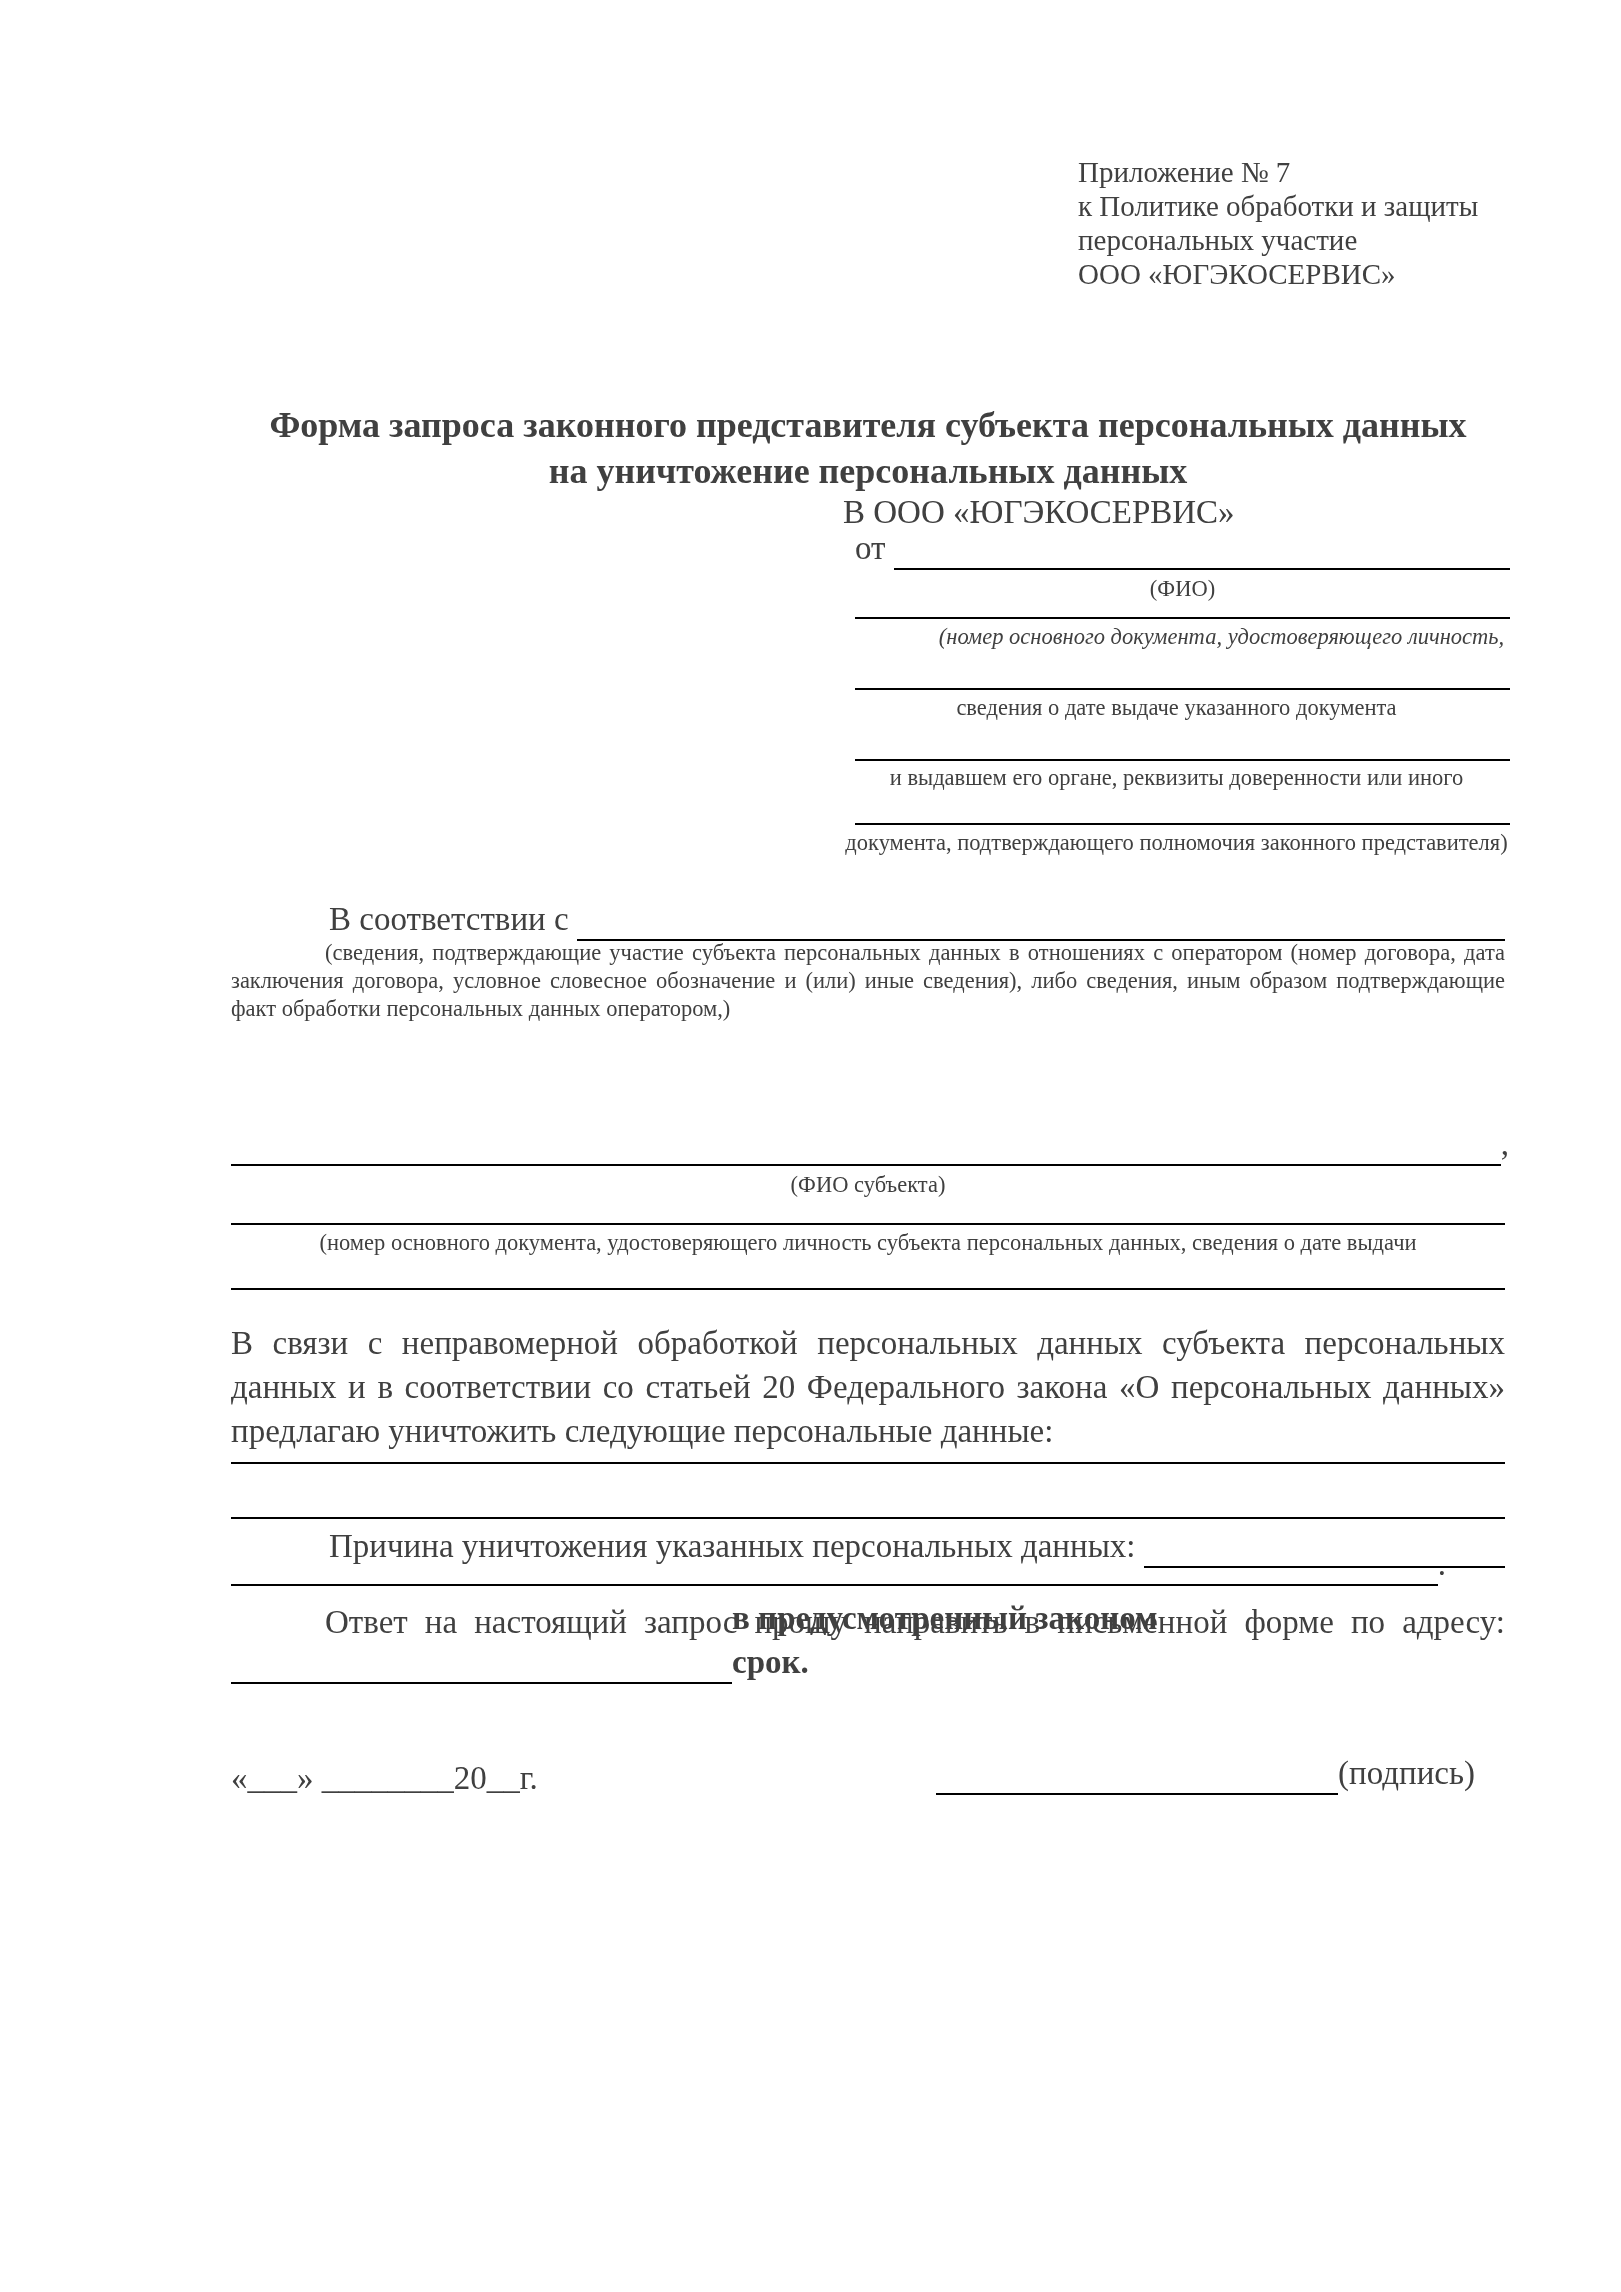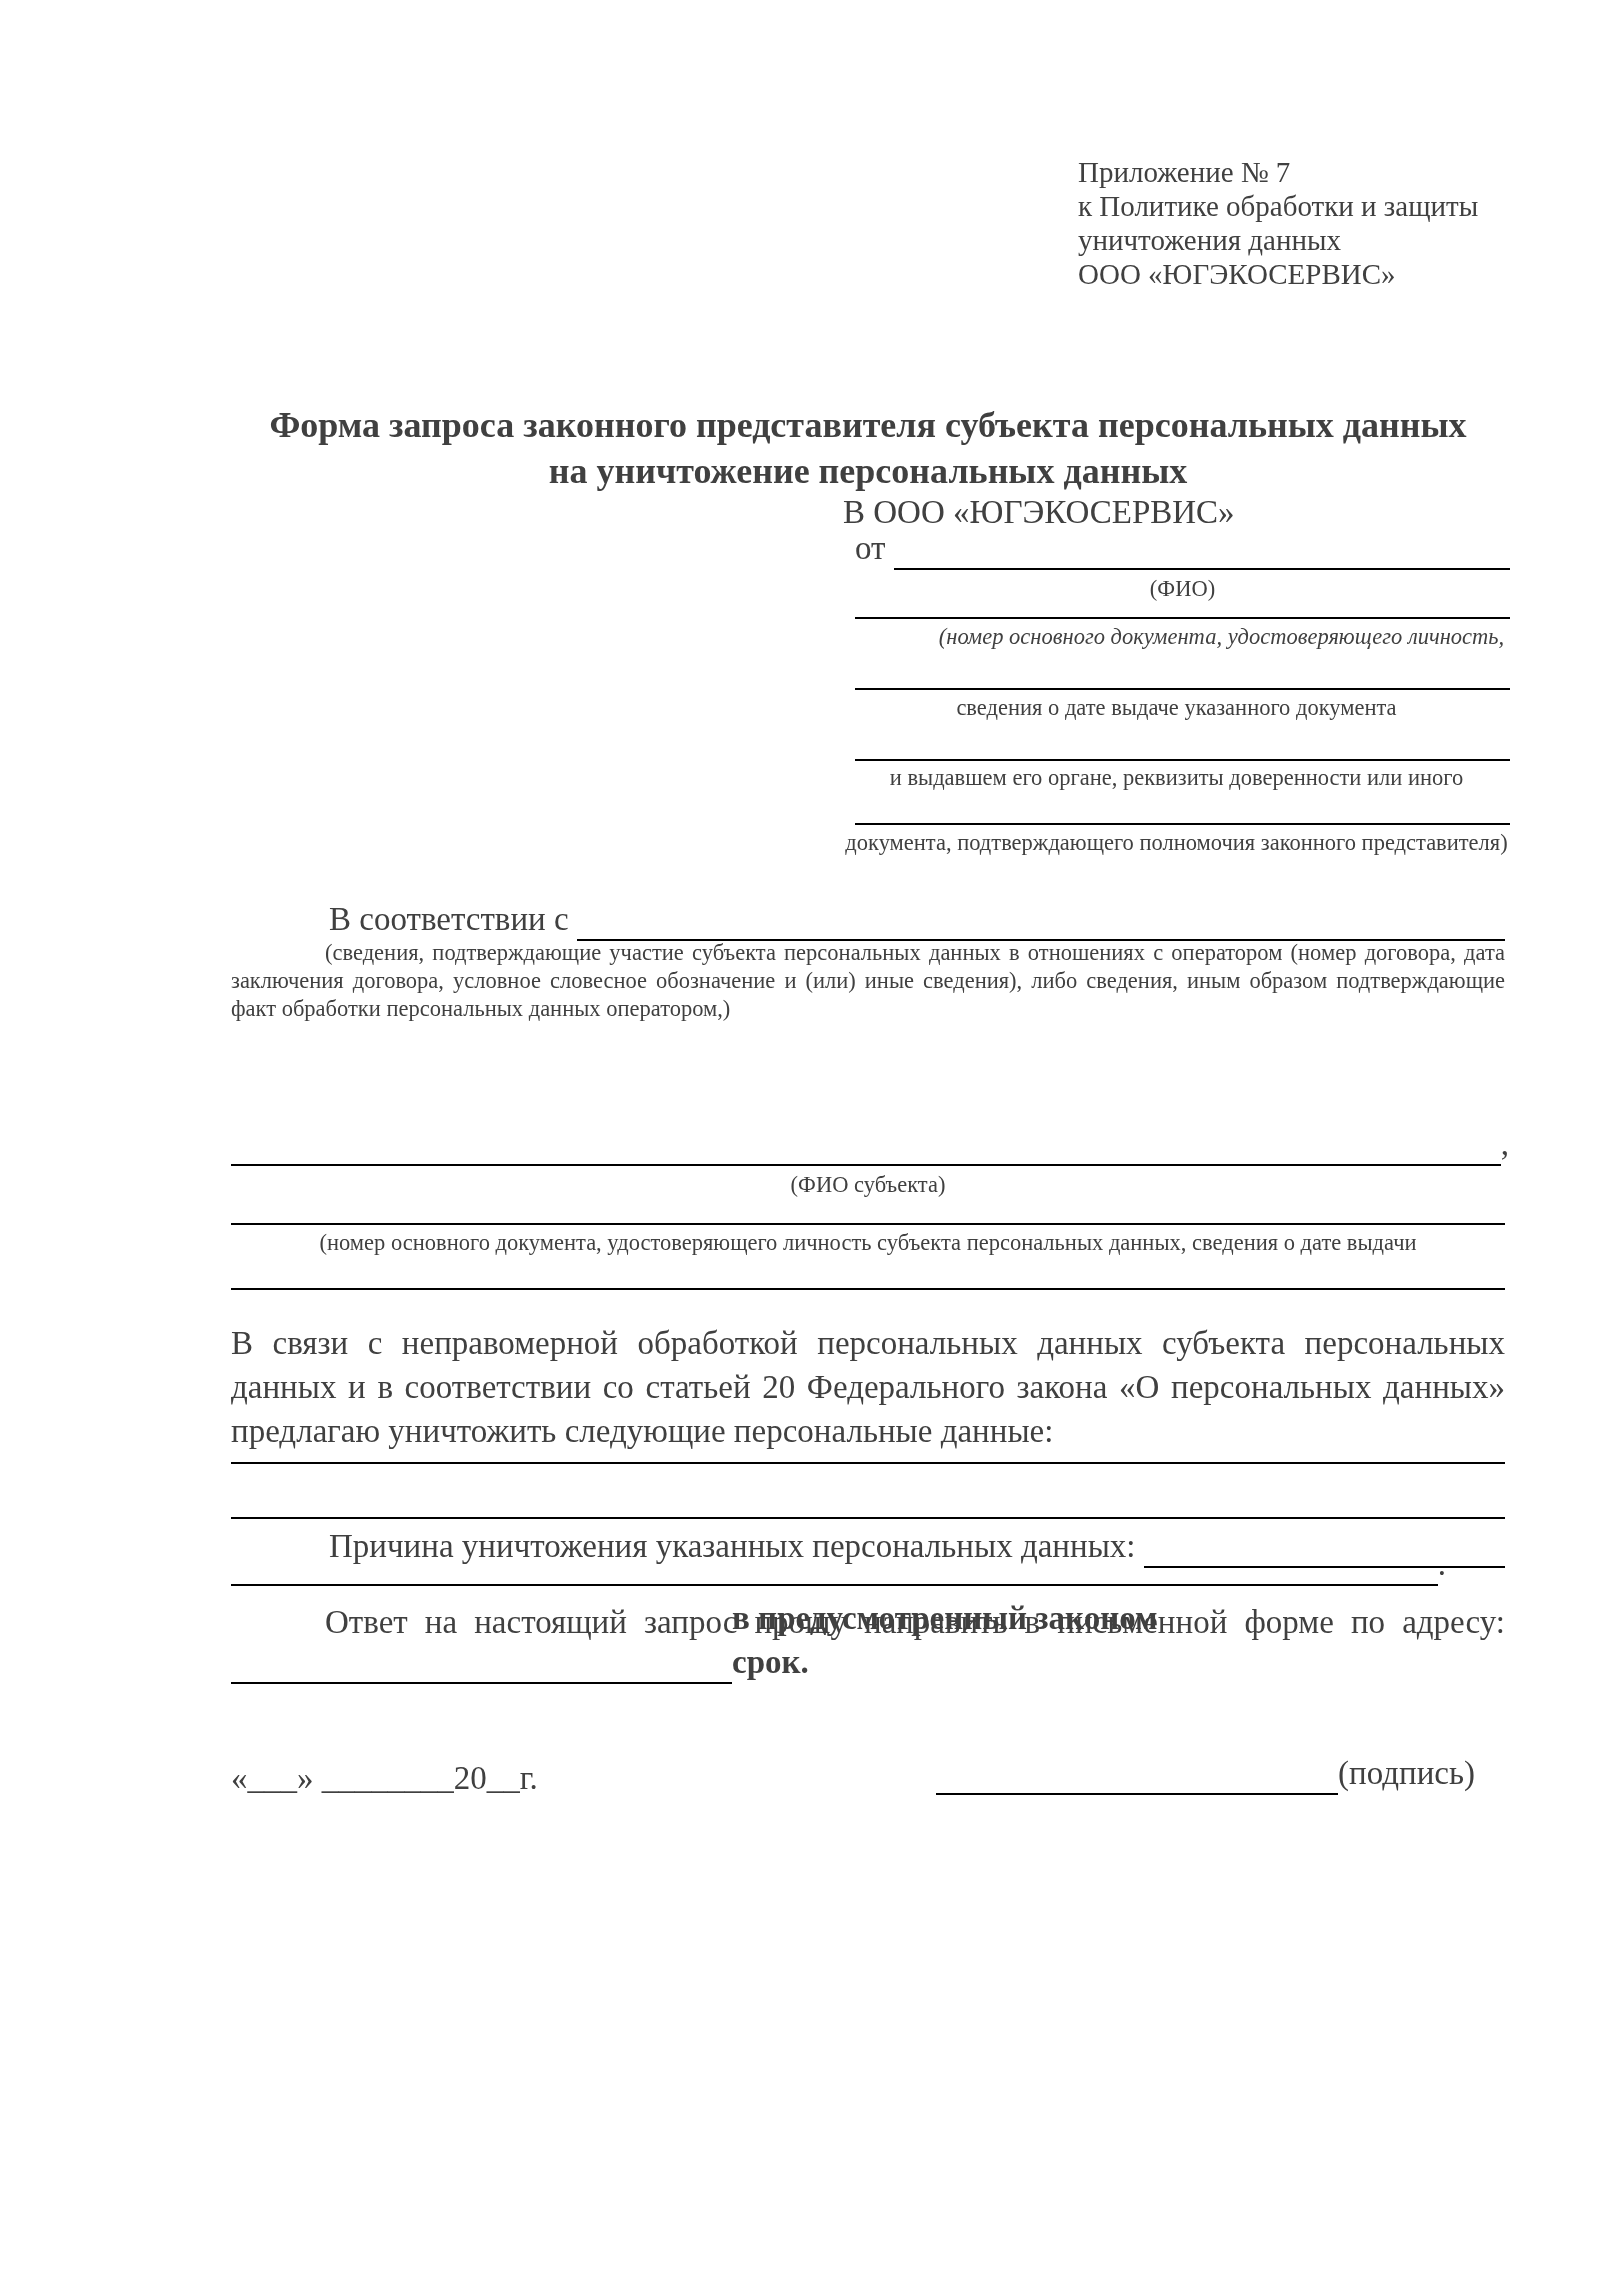--- a/index.html
+++ b/index.html
@@ -26,21 +26,21 @@
   .note{font-size:22.5px;line-height:28px;text-align:justify;text-indent:94px;}
 </style>
 </head>
 <body>
 
 <div class="page">
 
   <div class="abs appendix" style="left:1078px;top:155px;">
     <div>Приложение № 7</div>
     <div>к Политике обработки и защиты</div>
-    <div>уничтожения данных</div>
+    <div>персональных участие</div>
     <div>ООО «ЮГЭКОСЕРВИС»</div>
   </div>
 
   <div class="abs title" style="left:231px;width:1274px;top:402px;">
     <div>Форма запроса законного представителя субъекта персональных данных</div>
     <div>на уничтожение персональных данных</div>
   </div>
 
   <div class="abs body-text" style="left:843px;top:490px;">В ООО «ЮГЭКОСЕРВИС»</div>
 

